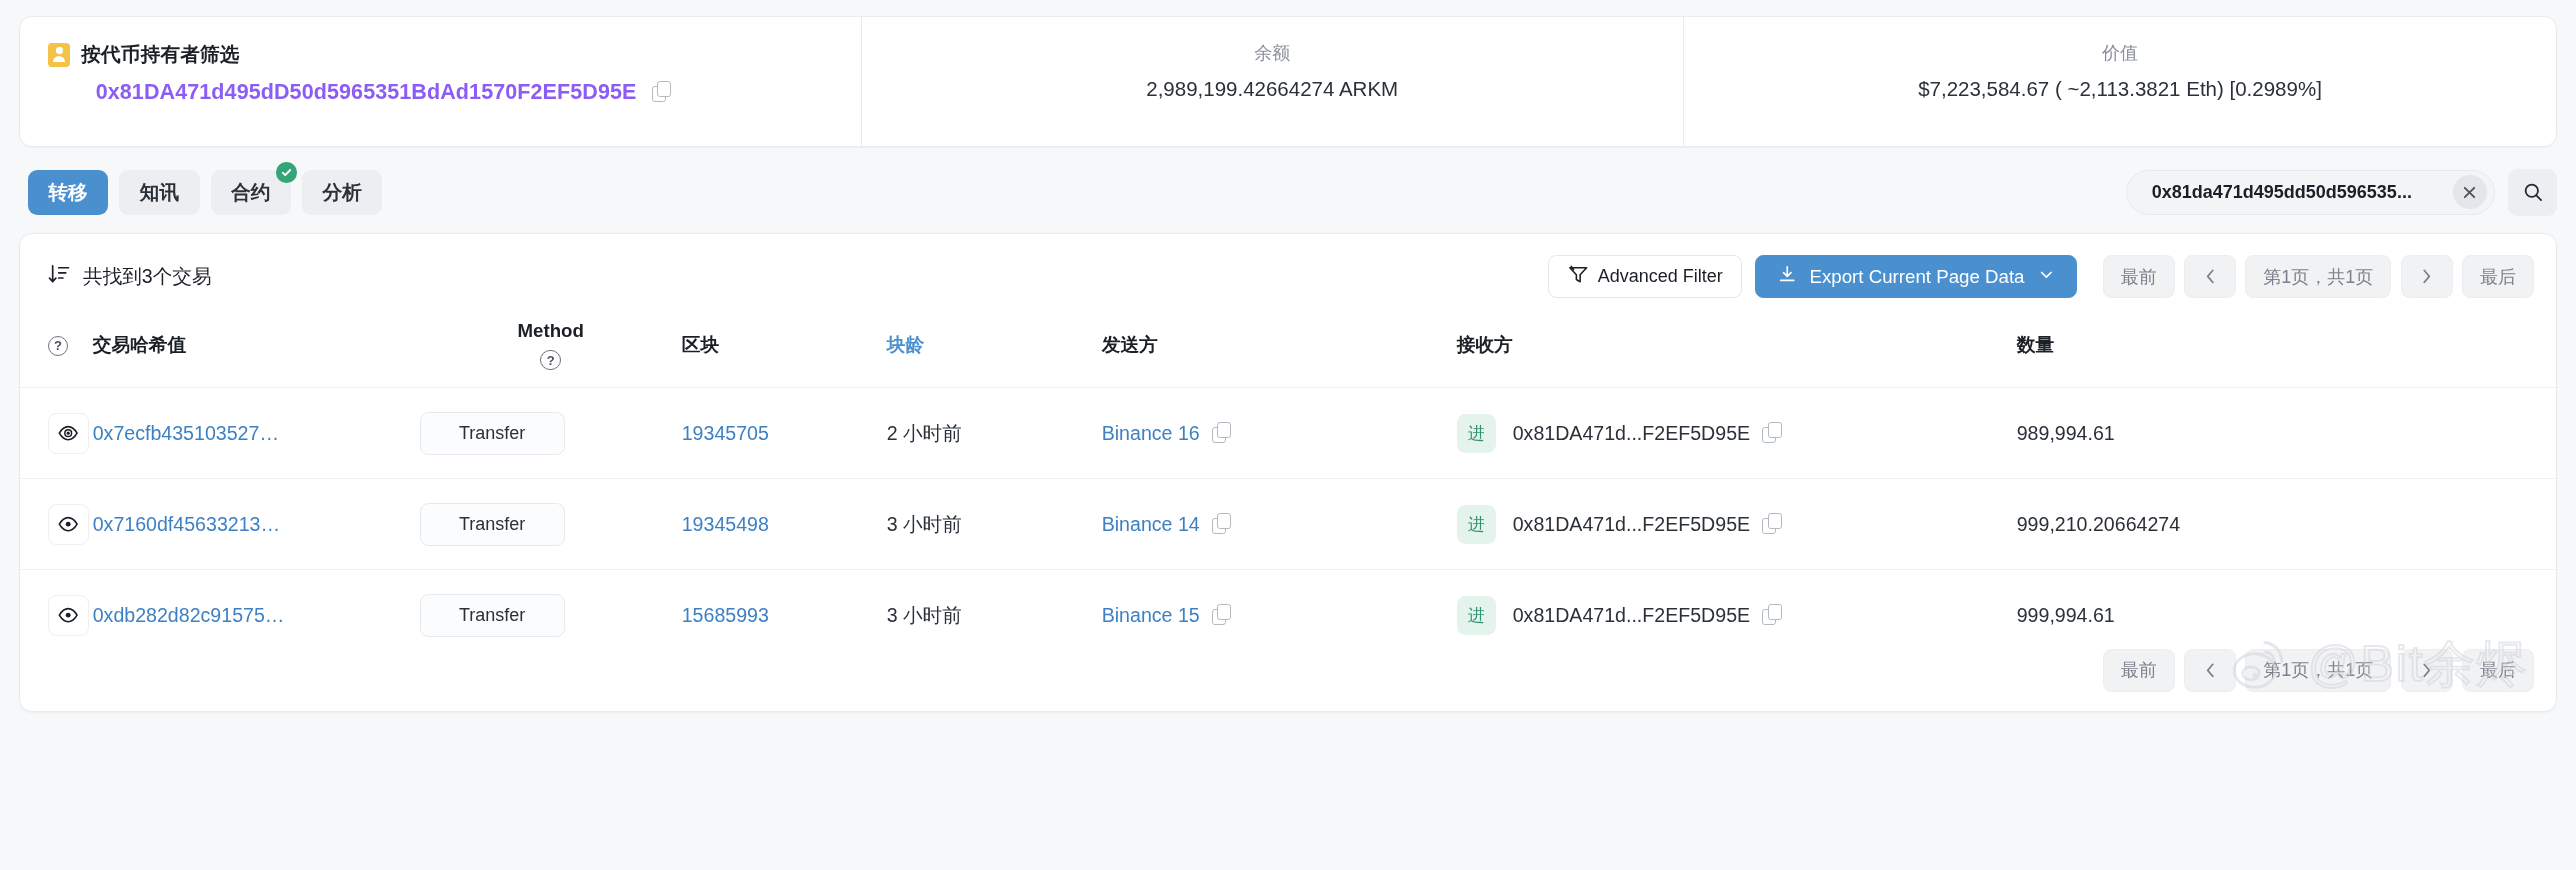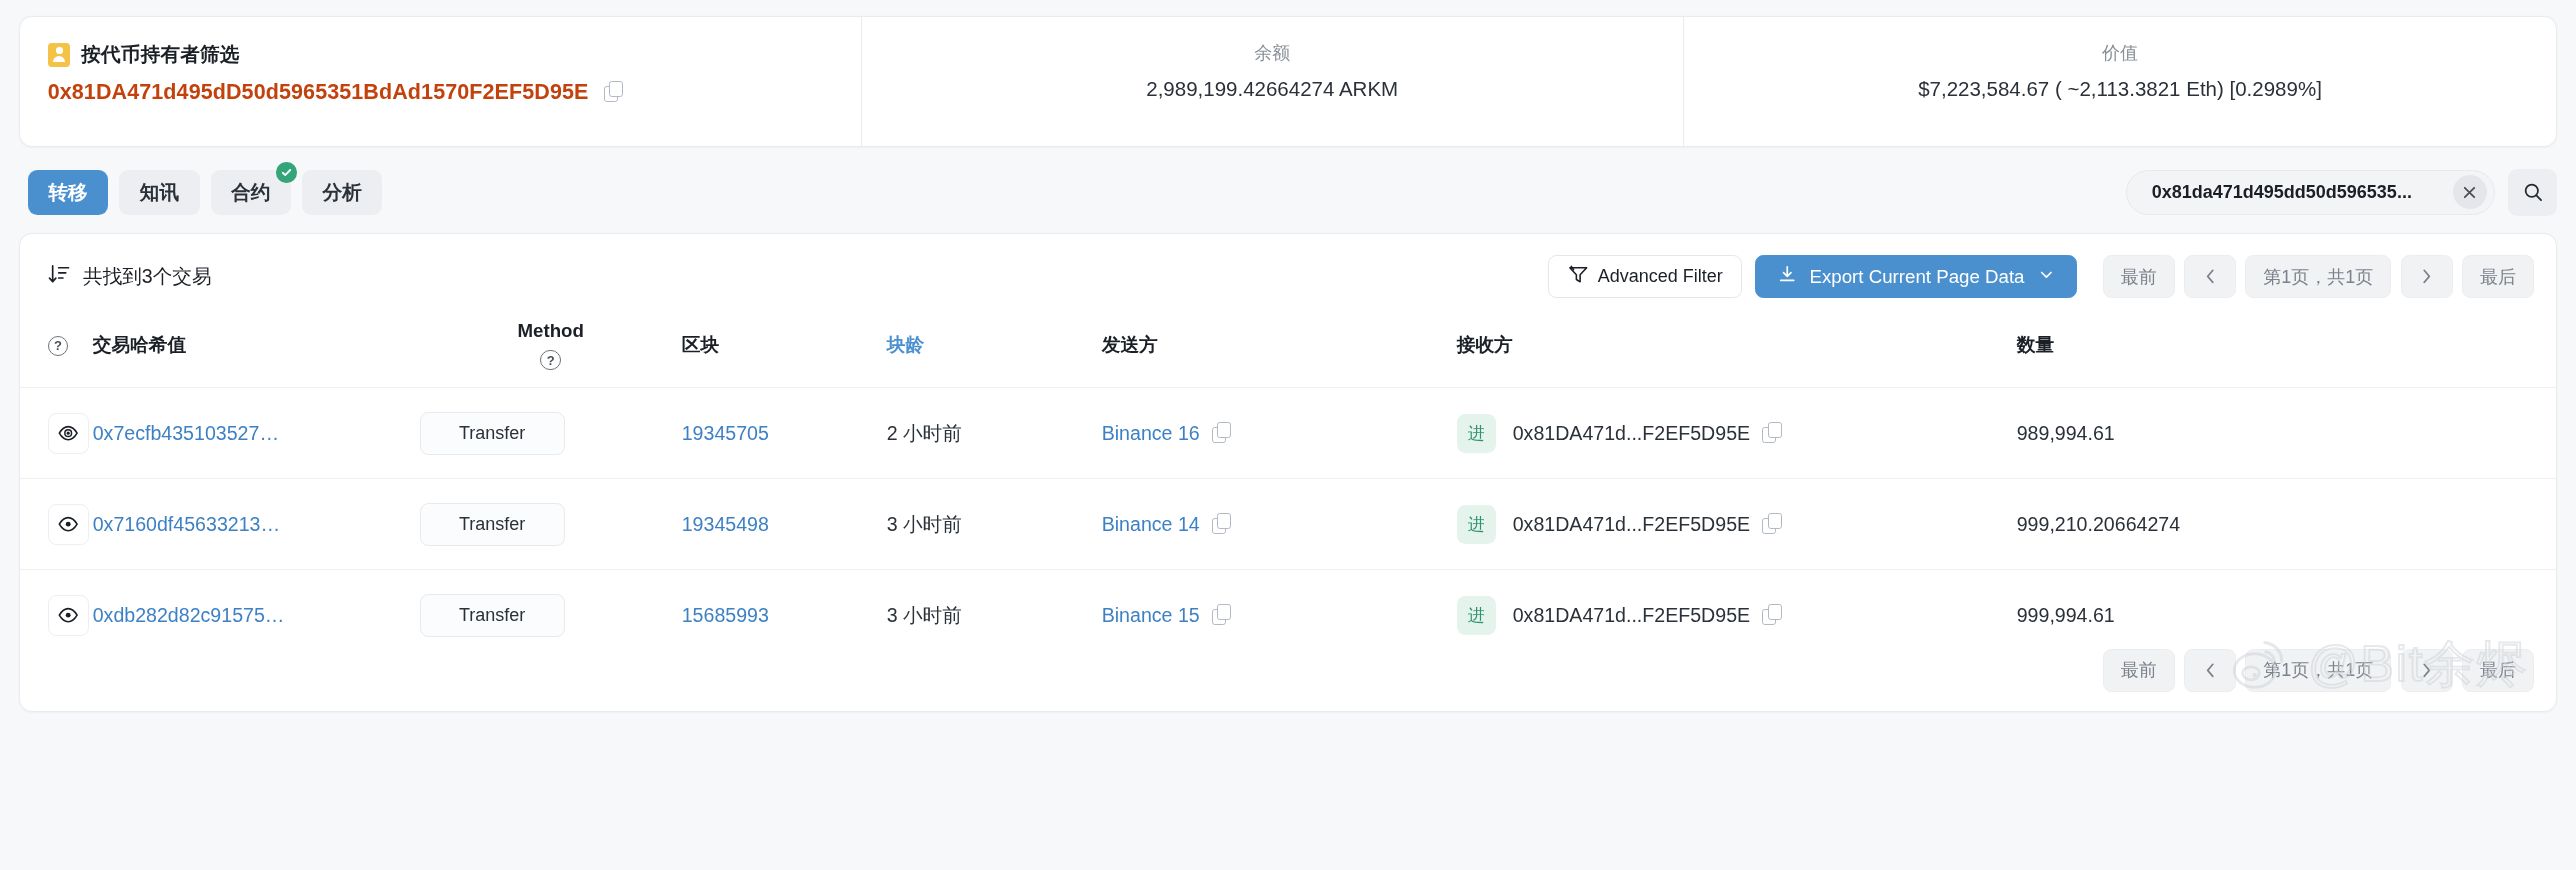--- a/index.html
+++ b/index.html
@@ -71,23 +71,24 @@
     color: #1b1f26;
     letter-spacing: 0.2px;
   }
   .addr-row {
     display: flex; align-items: center; gap: 15px;
     margin-top: 12px;
   }
   .addr-link {
     font-size: 21.5px;
     font-weight: 700;
-    color: #c2410c;
+    color: #8b5cf6;
     letter-spacing: 0.1px;
     cursor: pointer;
+    margin-left: 48px;
   }
   .copy-ic { display: inline-block; width: 20.5px; height: 22.4px; position: relative; cursor: pointer; flex: none; }
   .copy-ic::before {
     content: ""; position: absolute; left: 0; top: 4.7px;
     width: 12px; height: 14px; border: 1.9px solid #b3b9c2; border-radius: 2.8px;
   }
   .copy-ic::after {
     content: ""; position: absolute; left: 5.6px; top: 0;
     width: 12px; height: 14px; border: 1.9px solid #b3b9c2; border-radius: 2.8px;
     background: #fff;

